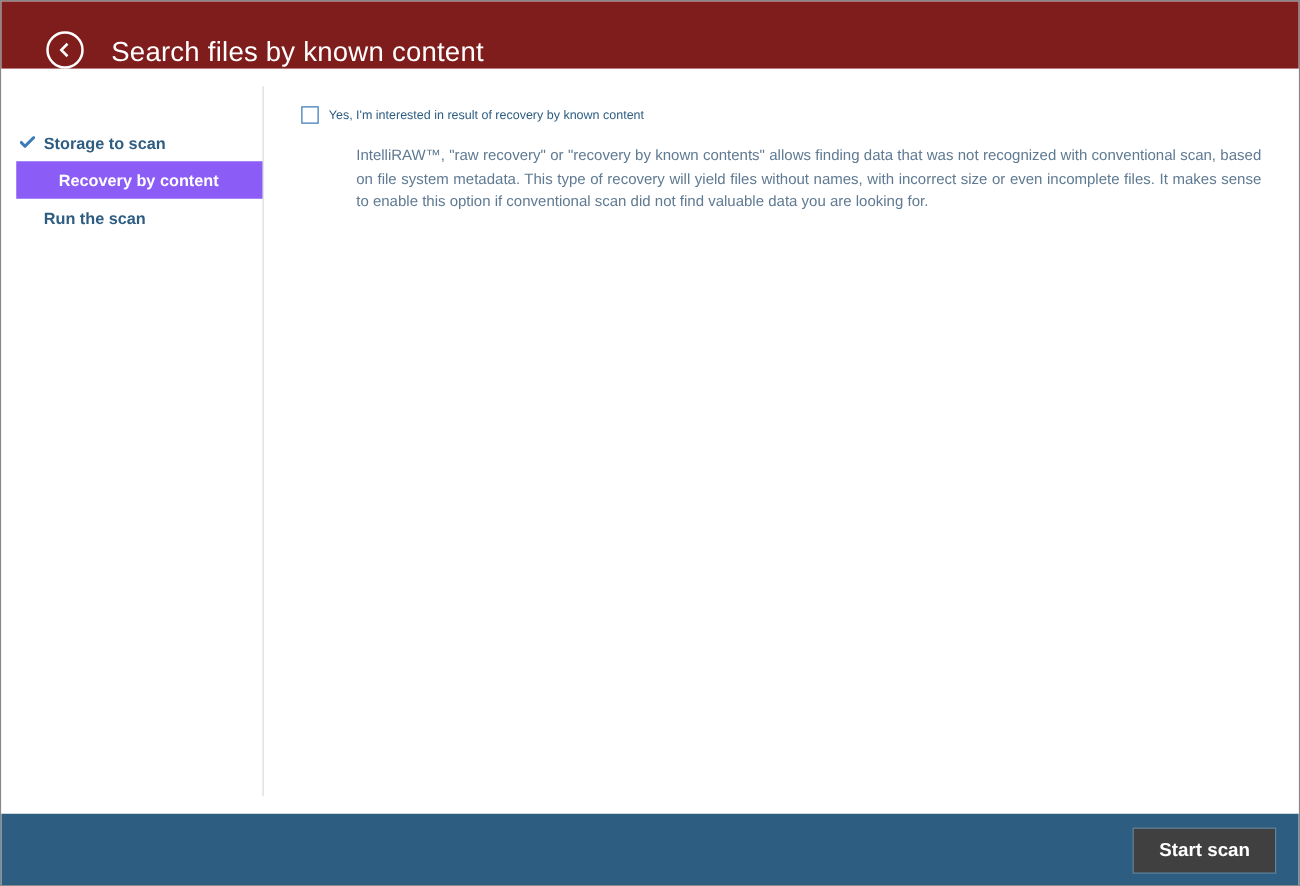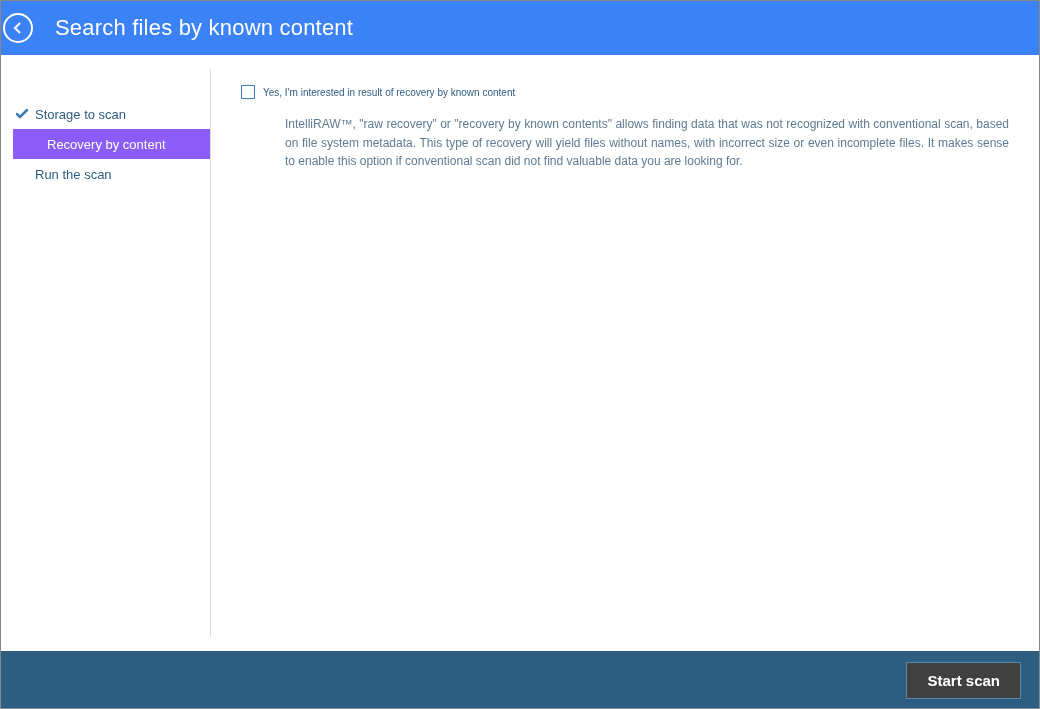--- a/index.html
+++ b/index.html
@@ -9,25 +9,25 @@
     }
     body {
       font-family: 'Segoe UI', Tahoma, sans-serif;
       width: 1040px;
       height: 709px;
       overflow: hidden;
       background: #fff;
       border: 1px solid #888;
     }
     .header {
-      background: #3b82f6;
+      background: #7f1d1d;
       height: 54px;
       display: flex;
-      align-items: center;
-      padding: 0 2px;
+      align-items: flex-end;
+      padding: 0 36px;
       color: #fff;
     }
     .back-btn {
       width: 30px;
       height: 30px;
       border: 2px solid #fff;
       border-radius: 50%;
       display: flex;
       align-items: center;
       justify-content: center;
@@ -59,20 +59,21 @@
       margin: 14px 0;
     }
     .sidebar-item {
       display: flex;
       align-items: center;
       height: 30px;
       padding: 0 14px;
       font-size: 13px;
       color: #2e5d82;
       cursor: pointer;
+      font-weight: bold;
     }
     .sidebar-item .check {
       width: 14px;
       height: 14px;
       margin-right: 6px;
       display: flex;
       align-items: center;
       justify-content: center;
       flex-shrink: 0;
     }

